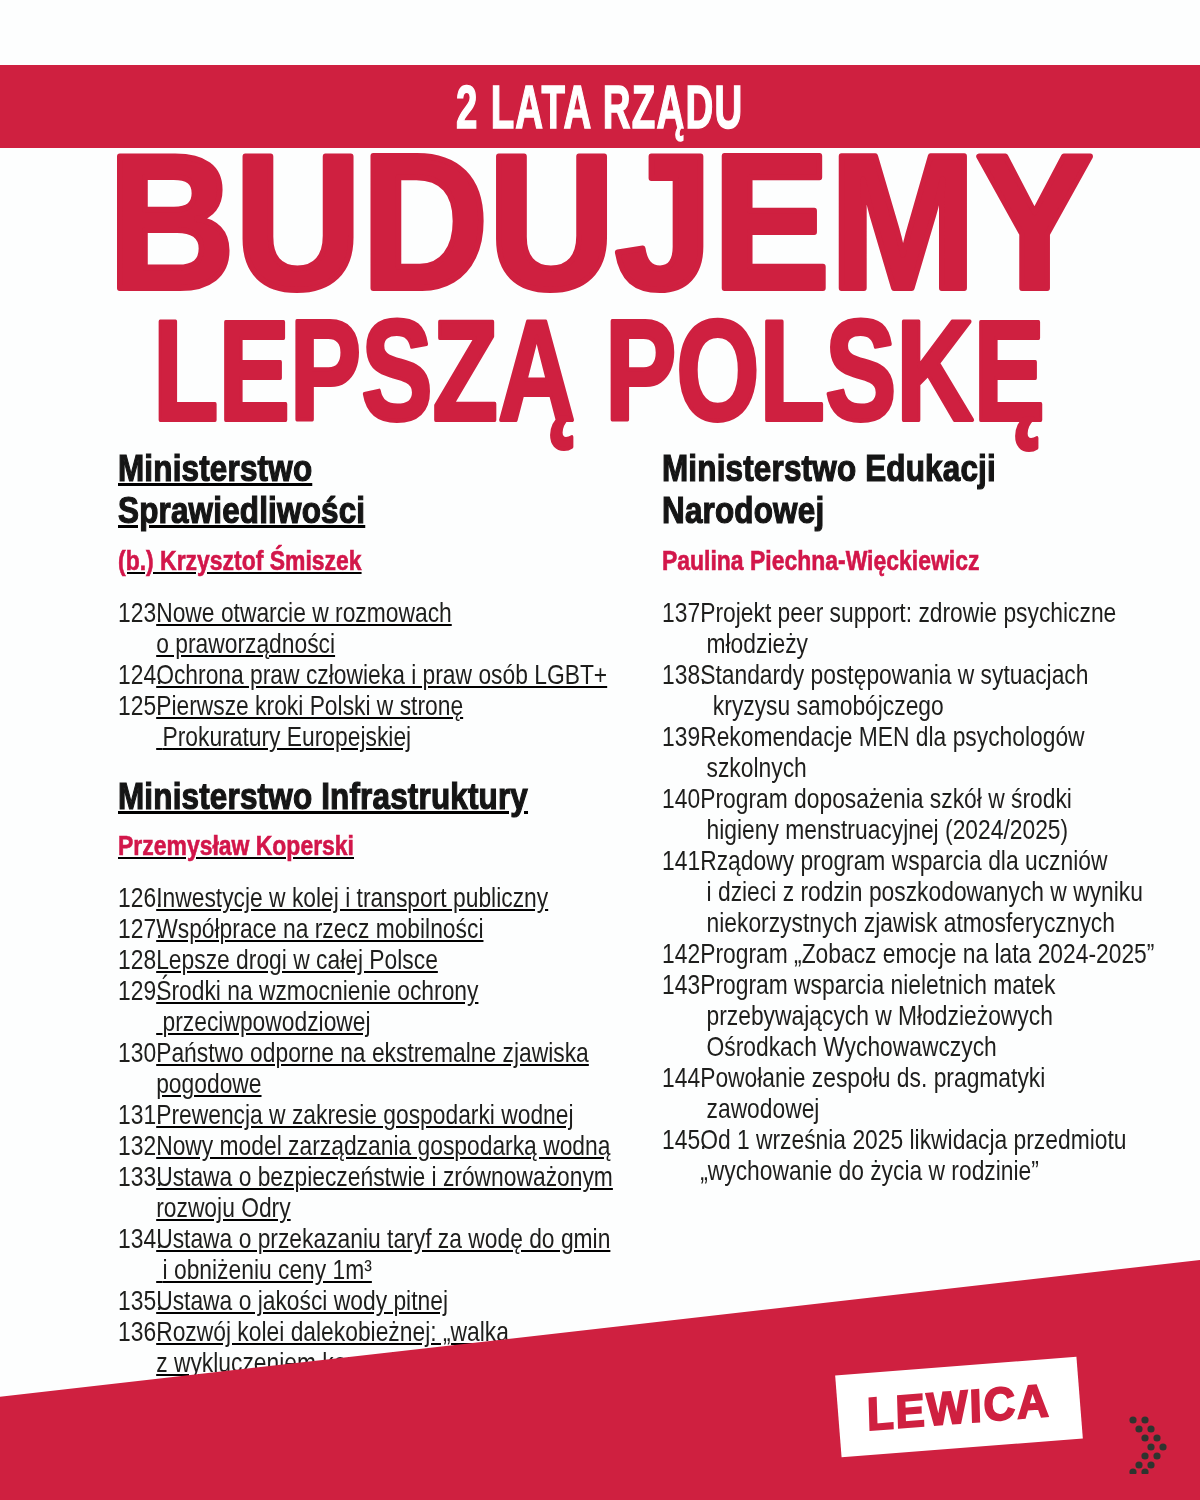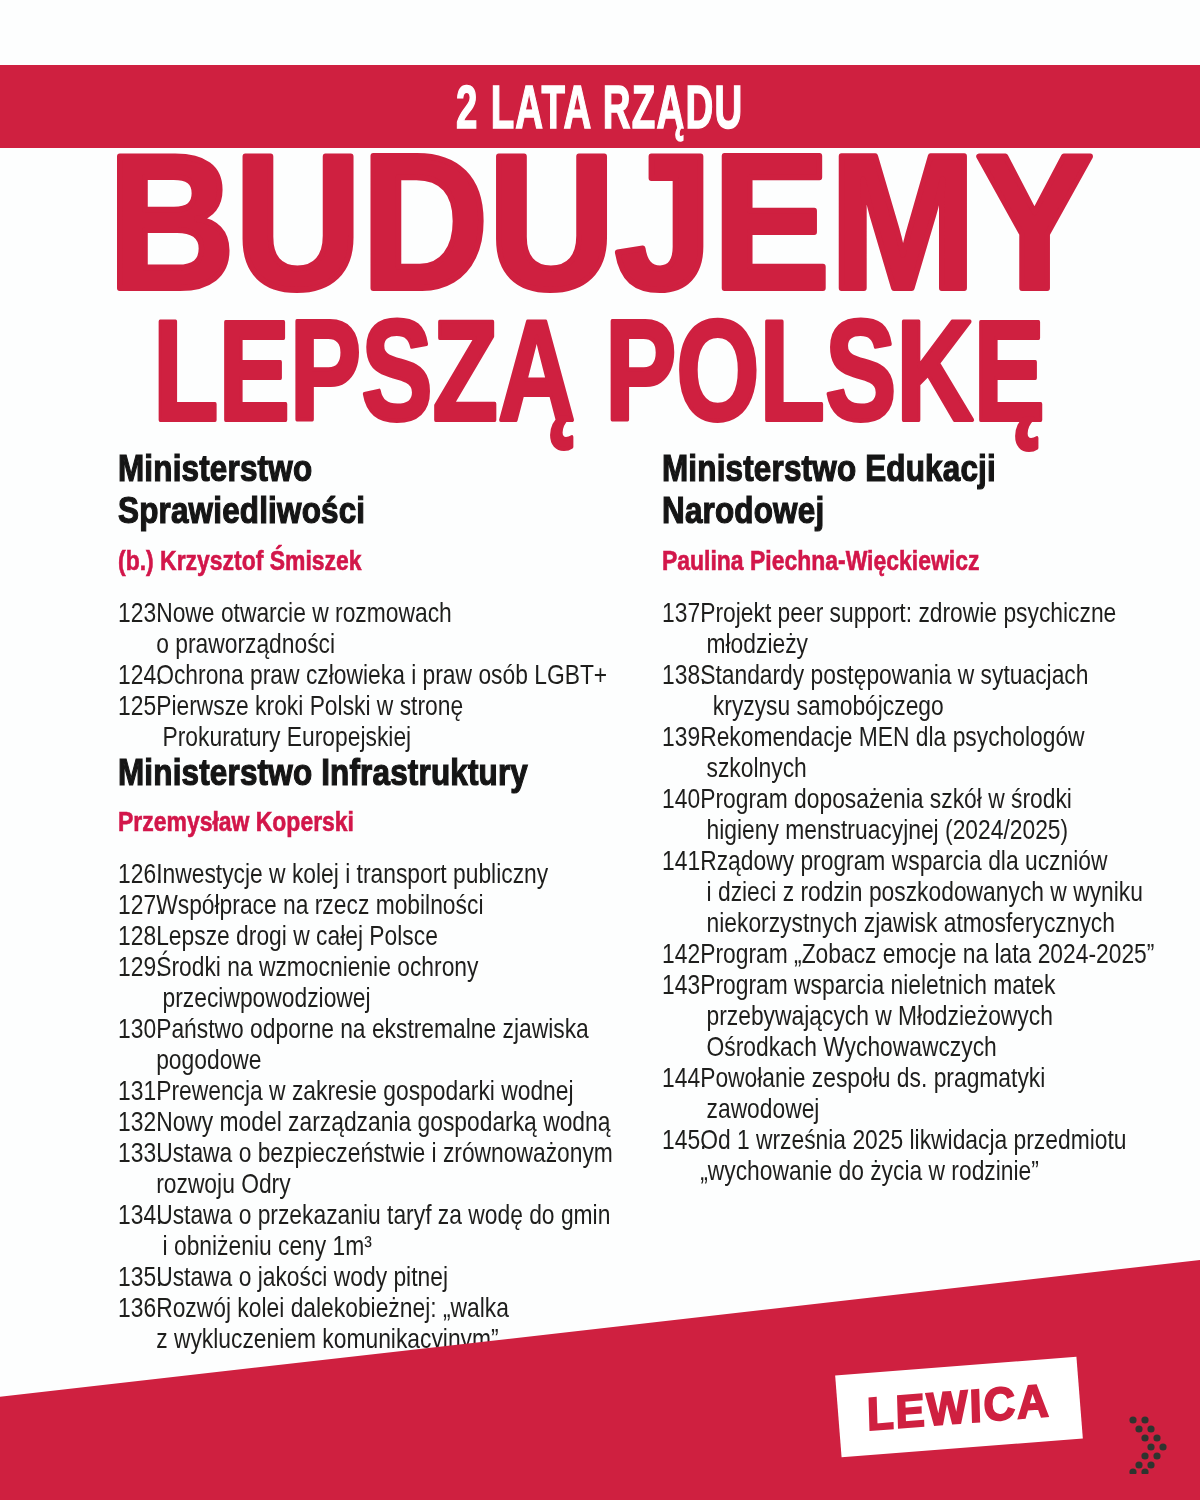--- a/index.html
+++ b/index.html
@@ -12,34 +12,34 @@
   .banner-text{color:#ffffff;font-size:62px;font-weight:700;letter-spacing:2px;
     -webkit-text-stroke:1.5px #ffffff;transform:scaleX(.62);transform-origin:center;white-space:nowrap;}
 
   
   .headline-svg{position:absolute;left:0;top:148px;width:1200px;height:330px;overflow:visible;}
   .headline-svg text{fill:#CF2040;stroke:#CF2040;stroke-linejoin:round;
     font-family:"Liberation Sans",sans-serif;font-weight:700;}
 
   
   .col{position:absolute;top:448px;}
-  .col.left{left:118px;width:520px;}
+  .col.left{left:118px;width:520px;text-decoration:underline;}
   .col.right{left:662px;width:520px;}
 
   .ministry-title{color:#151515;font-size:37px;line-height:1.13;font-weight:700;
     -webkit-text-stroke:1.2px #151515;letter-spacing:.2px;
     white-space:pre-line;transform:scaleX(.85);transform-origin:left top;margin:0 0 0 0;}
   .minister-name{color:#D2164A;font-size:27px;font-weight:700;-webkit-text-stroke:.6px #D2164A;
     white-space:nowrap;transform:scaleX(.85);transform-origin:left top;margin:14px 0 0 0;}
   ul.ministry-list{list-style:none;margin:20px 0 0 0;padding:0;width:660px;}
   ul.ministry-list li{position:relative;padding-left:46px;color:#1E1E1C;font-size:27.5px;line-height:31px;
     white-space:pre-wrap;transform:scaleX(.83);transform-origin:left top;}
   ul.ministry-list .num{display:inline-block;width:46px;margin-left:-46px;}
   .section{display:block;}
-  .section + .section{}
+  .section + .section{margin-top:24px;}
 
   
   .footer-band{position:absolute;left:0;bottom:0;width:1200px;height:240px;background:#CF2040;
     clip-path:polygon(0 57%,100% 0,100% 100%,0 100%);}
   .lewica-logo{position:absolute;left:838px;top:1366px;width:242px;height:82px;background:#ffffff;
     transform:rotate(-4.5deg);display:flex;align-items:center;justify-content:center;}
   .lewica-text{color:#CF2040;font-size:46px;font-weight:700;letter-spacing:2px;
     -webkit-text-stroke:2px #CF2040;transform:scaleX(.95) skewX(-3deg);white-space:nowrap;}
   .chevron{position:absolute;left:1124px;top:1416px;}
 </style>

